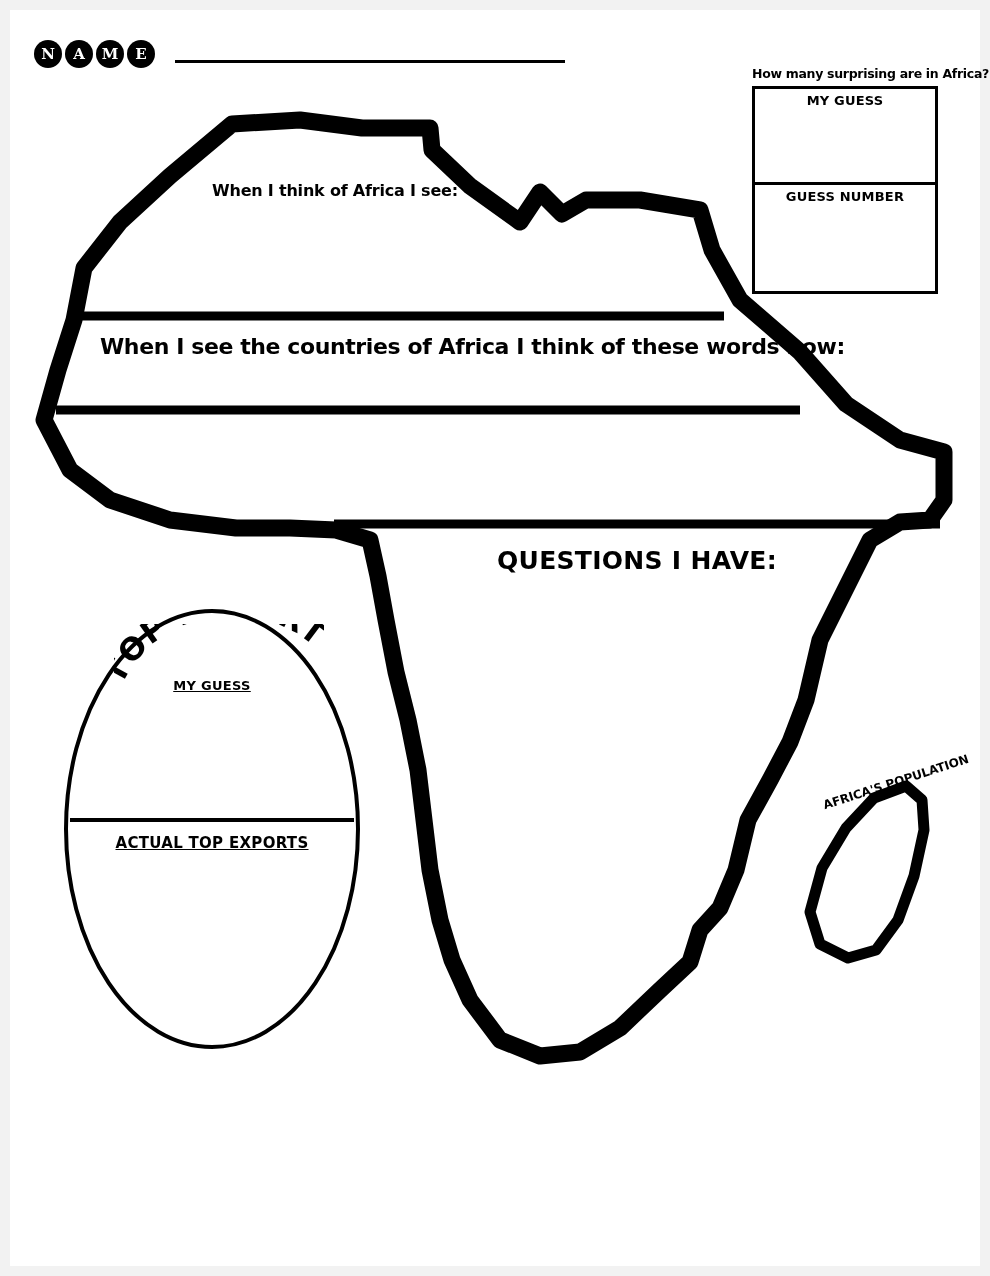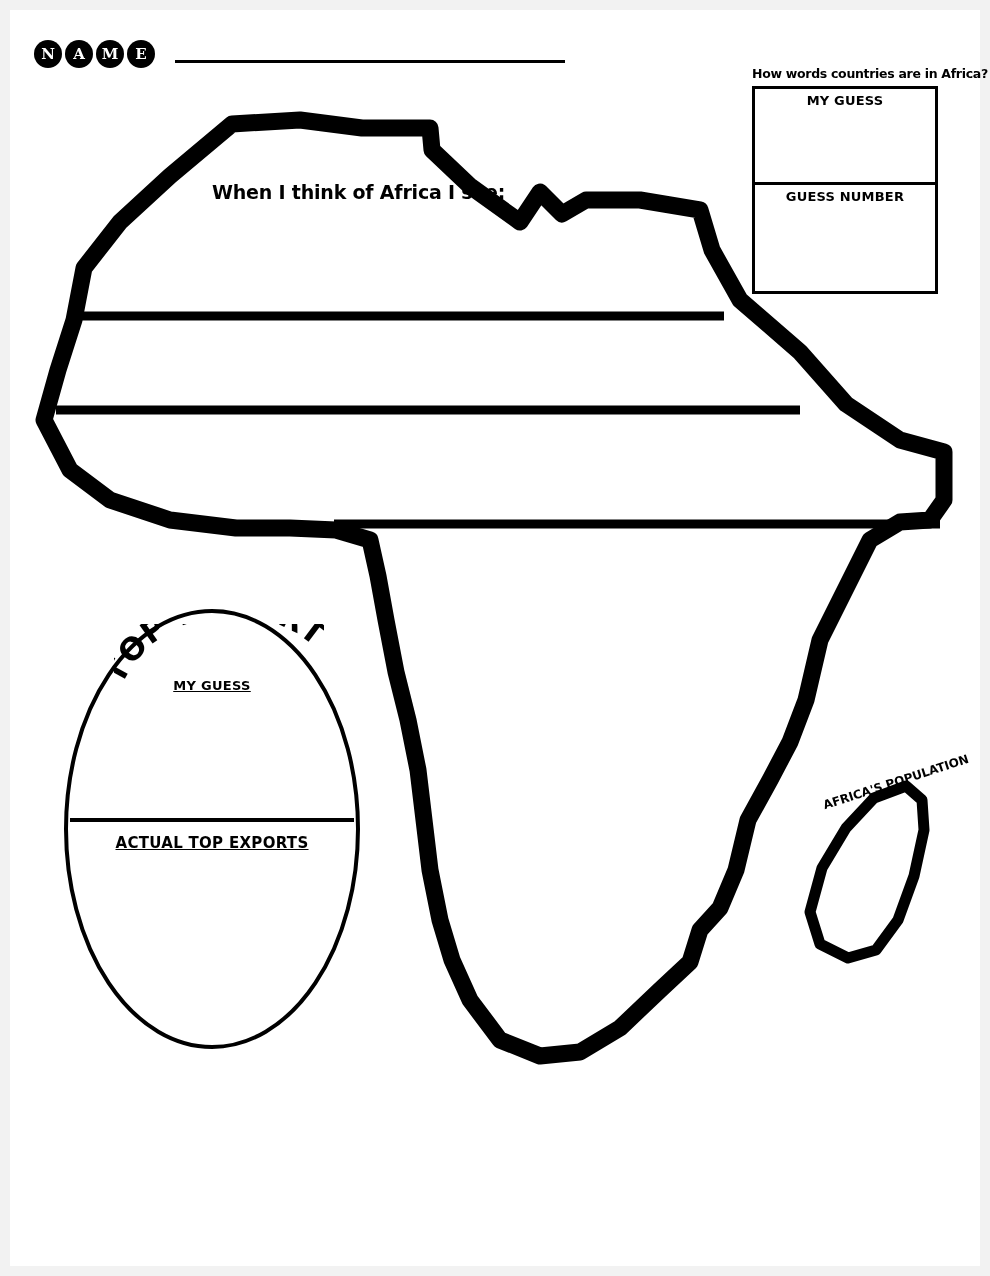--- a/index.html
+++ b/index.html
@@ -100,21 +100,21 @@
   }
 
   
   .overlay-text {
     position: absolute;
     color: #000;
   }
   #prompt-see {
     left: 212px;
     top: 181px;
-    font-size: 19px;
+    font-size: 16px;
     font-weight: bold;
     letter-spacing: -0.2px;
     text-align: right;
   }
   #prompt-words {
     left: 100px;
     top: 334px;
     font-size: 22px;
     font-weight: bold;
     letter-spacing: -0.4px;
@@ -236,32 +236,34 @@
     <div class="name-letters">
       <div class="name-letter">N</div>
       <div class="name-letter">A</div>
       <div class="name-letter">M</div>
       <div class="name-letter">E</div>
     </div>
     <div id="name-line"></div>
   </div>
 
   <div id="country-count">
-    <div id="country-count-question">How words countries are in Africa?</div>
+    <div id="country-count-question">How many surprising are in Africa?</div>
     <div id="count-box">
       <div class="count-cell" id="count-guess">
         <div class="count-cell-label">MY GUESS</div>
       </div>
       <div class="count-cell" id="count-actual">
         <div class="count-cell-label">GUESS NUMBER</div>
       </div>
     </div>
   </div>
 
   <div class="overlay-text" id="prompt-see">When I think of Africa I see:</div>
+  <div class="overlay-text" id="prompt-words">When I see the countries of Africa I think of these words now:</div>
+  <div class="overlay-text" id="prompt-questions">QUESTIONS I HAVE:</div>
   <div class="overlay-text" id="label-population">AFRICA'S POPULATION</div>
 
   <div id="exports-oval-wrap">
     <svg width="300" height="442" viewBox="0 0 300 442">
       <ellipse cx="150" cy="221" rx="146" ry="218" fill="none" stroke="#000" stroke-width="4"></ellipse>
       <line x1="8" y1="212" x2="292" y2="212" stroke="#000" stroke-width="4"></line>
     </svg>
     <svg id="exports-title" viewBox="0 0 210 70">
       <defs>
         <path id="arcpath" d="M 6,66 A 118,108 0 0 1 204,26" fill="none"></path>

